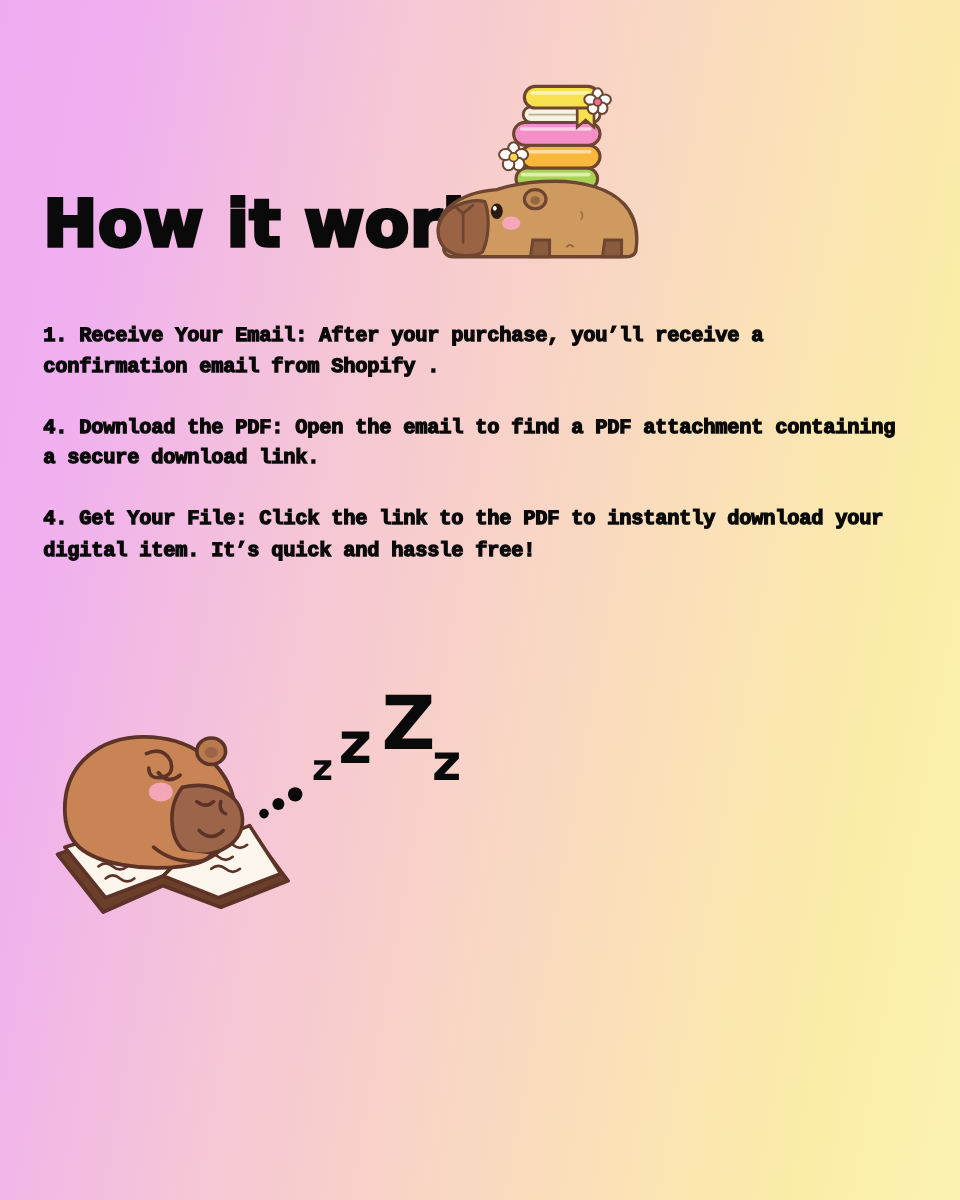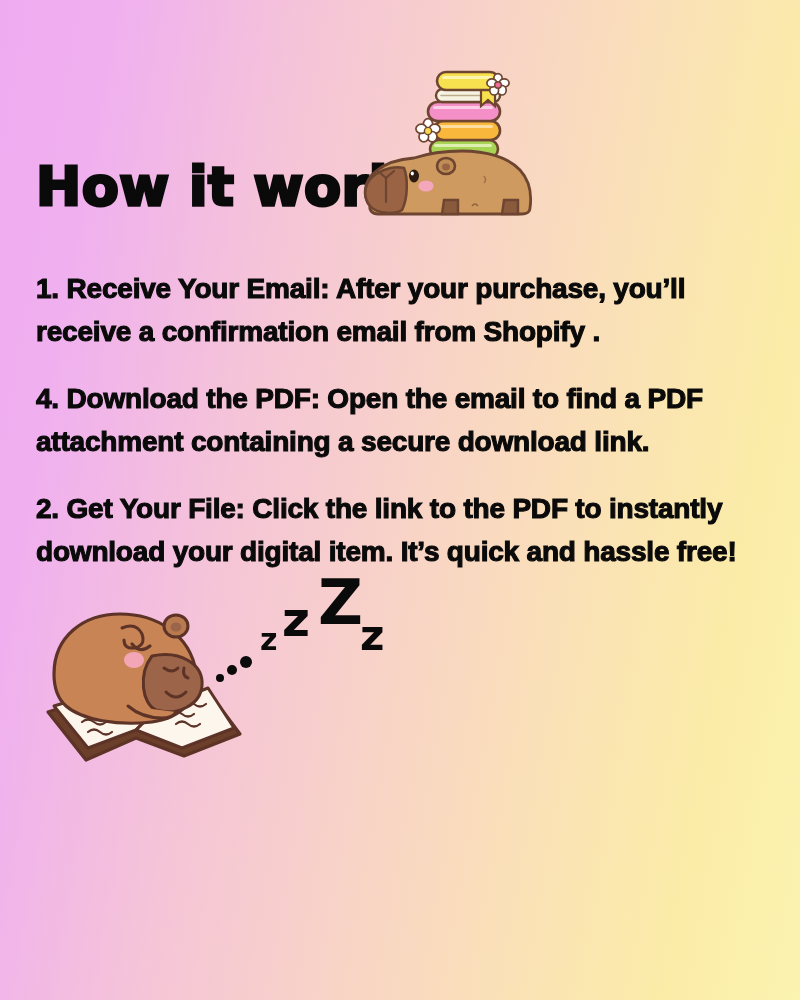--- a/index.html
+++ b/index.html
@@ -45,22 +45,22 @@
   }
 
   
   #steps {
     position: absolute;
     left: 36px;
     top: 268px;
     width: 726px;
   }
   .step {
-    font-family: Liberation Sans, sans-serif;
-    font-size: 28px;
+    font-family: Liberation Mono, monospace;
+    font-size: 17px;
     font-weight: 700;
     color: #0a0a0a;
     line-height: 1.52;
     letter-spacing: -0.2px;
     margin-bottom: 25px;
     -webkit-text-stroke: 1.1px #0a0a0a;
   }
   .step:last-child { margin-bottom: 0; }
 
   
@@ -161,21 +161,21 @@
 
         <path d="M120 148 q3 -4 6 0" stroke="#6d4530" stroke-width="1.4" fill="none" opacity="0.65"></path>
         <path d="M132 118 q3 4 0 7" stroke="#6d4530" stroke-width="1.4" fill="none" opacity="0.5"></path>
       </g>
     </svg>
   </div>
 
   <div id="steps">
     <div class="step">1. Receive Your Email: After your purchase, you’ll receive a confirmation email from Shopify .</div>
     <div class="step">4. Download the PDF: Open the email to find a PDF attachment containing a secure download link.</div>
-    <div class="step">2. Get Your File: Click the link to the PDF to instantly download your digital item. It’s quick and hassle free!</div>
+    <div class="step">4. Get Your File: Click the link to the PDF to instantly download your digital item. It’s quick and hassle free!</div>
   </div>
 
   <div class="illu" id="capy-sleep-illu">
     <svg width="400" height="205" viewBox="0 0 400 205">
 
       <g>
         <path d="M24 124 L86 104 L136 126 L186 106 L216 146 L160 168 L112 150 L62 172 Z" fill="#6b3f2a" stroke="#5c3326" stroke-width="3.2" stroke-linejoin="round"></path>
         <path d="M30 118 L88 100 L134 120 L112 142 L64 160 Z" fill="#fdf6ec" stroke="#5c3326" stroke-width="3" stroke-linejoin="round"></path>
         <path d="M134 120 L184 100 L210 140 L158 160 L112 142 Z" fill="#fdf6ec" stroke="#5c3326" stroke-width="3" stroke-linejoin="round"></path>
 

